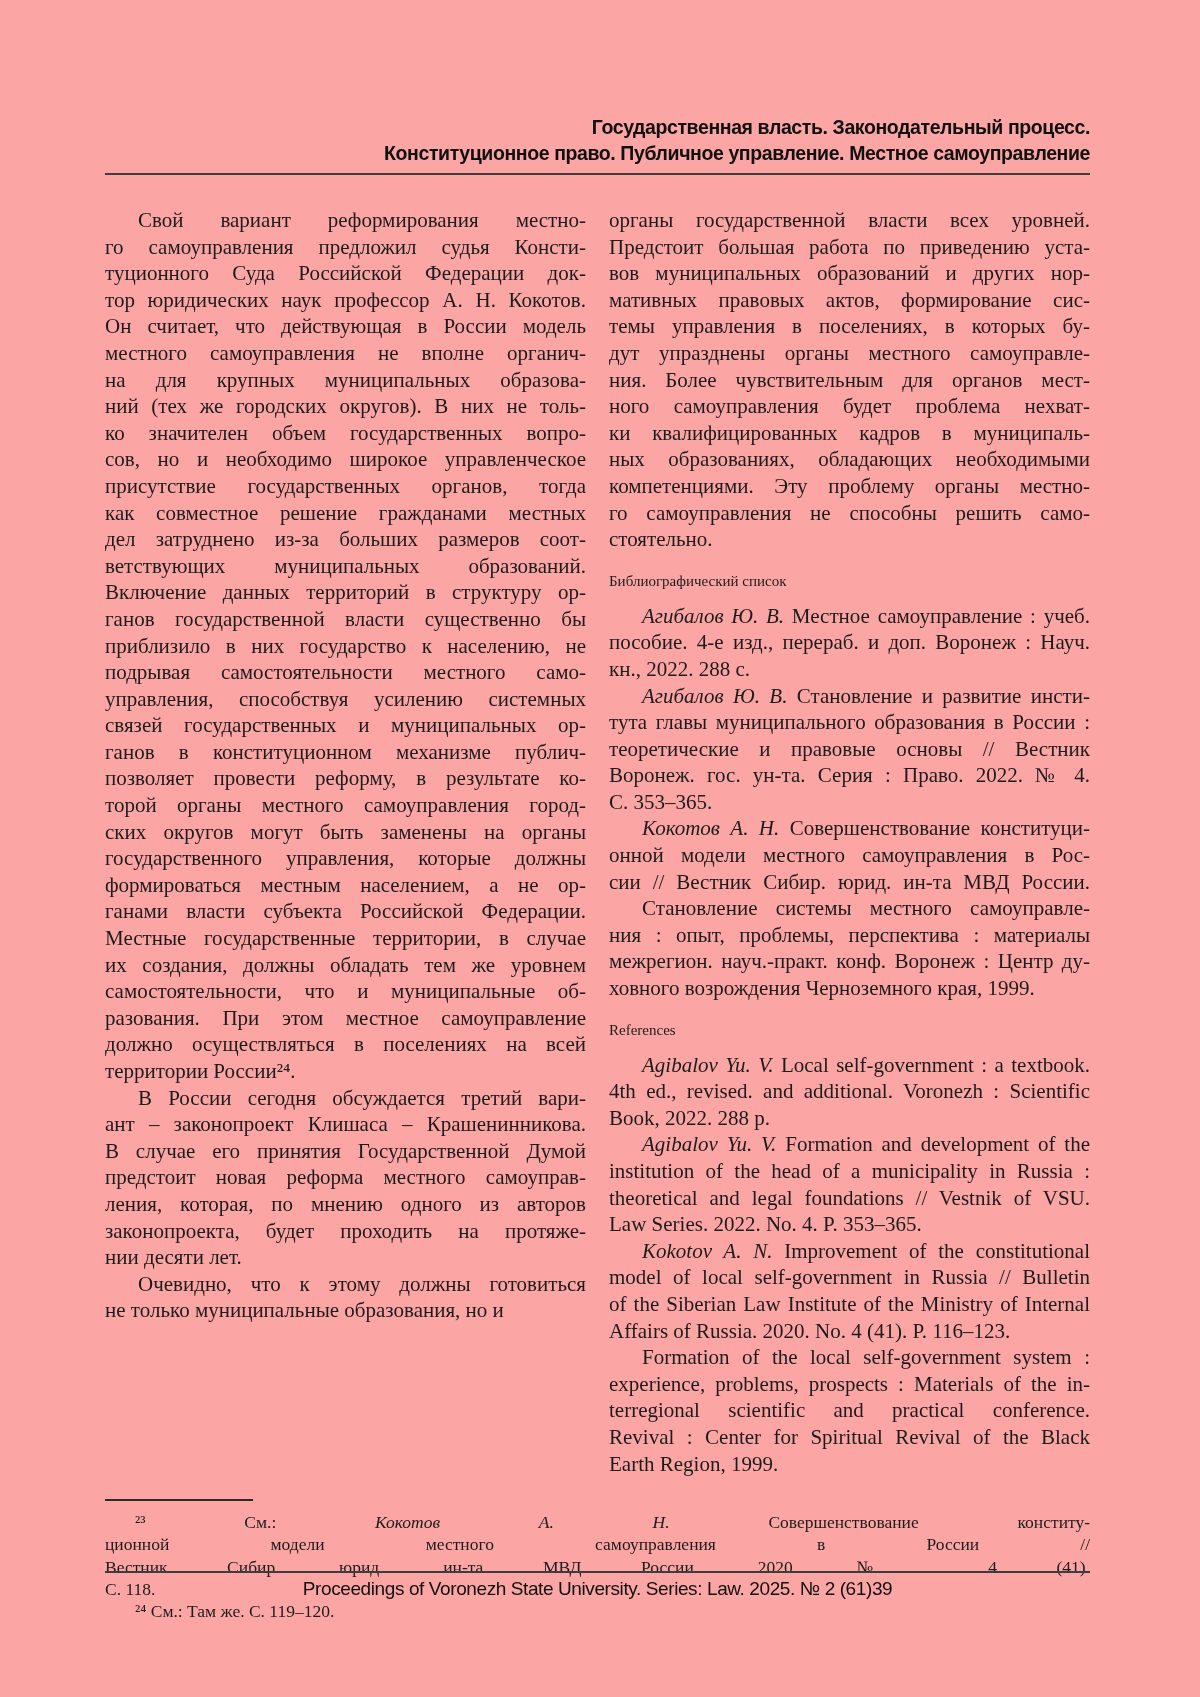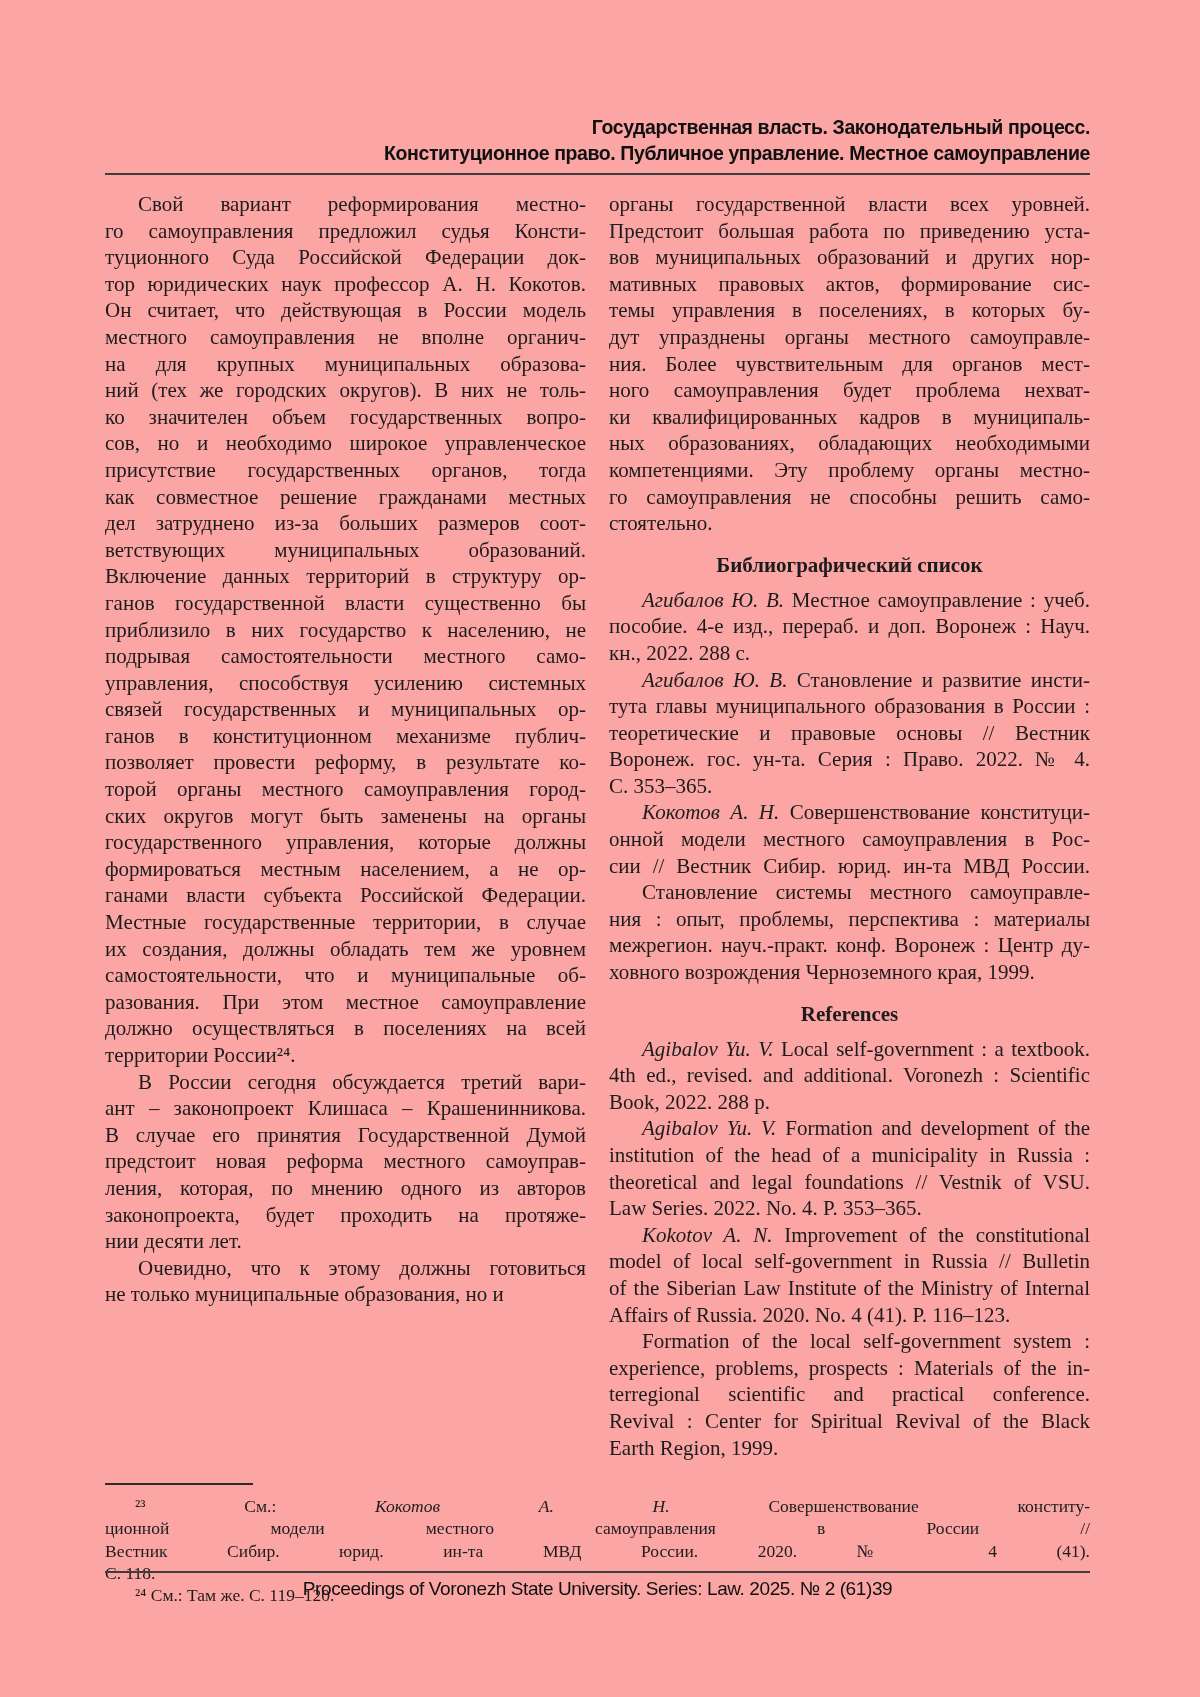--- a/index.html
+++ b/index.html
@@ -14,32 +14,32 @@
   
   .running-head {
     margin-top:114px; text-align:right;
     font-family:"Liberation Sans", sans-serif;
     font-weight:700; font-size:19.5px; line-height:26px;
     letter-spacing:-0.4px; color:#101010;
   }
   .header-rule { border:0; border-top:2.5px solid #3d3d3d; margin:7px 0 0 0; }
 
   
-  .columns { display:flex; gap:23px; margin-top:16px; }
+  .columns { display:flex; gap:23px; margin-top:32px; }
   .col { width:481px; }
 
   .line {
     font-size:21px; line-height:26.6px;
     text-align:justify; text-align-last:justify;
   }
   .line.last { text-align-last:left; }
   .para.indent .line:first-child { text-indent:33px; }
   .heading {
-    font-weight:700; text-align:center;
-    font-size:21px; line-height:27px;
+    font-weight:400; text-align:left;
+    font-size:15px; line-height:27px;
     margin:15px 0 8px 0;
   }
 
   
   .footnotes { margin-top:22px; }
   .footnote-rule { border:0; border-top:2px solid #2a2a2a; width:148px; margin:0 0 10px 0; }
   .footnotes .line { font-size:17.5px; line-height:22.2px; }
   .footnotes .para.indent .line:first-child { text-indent:30px; }
 
   

